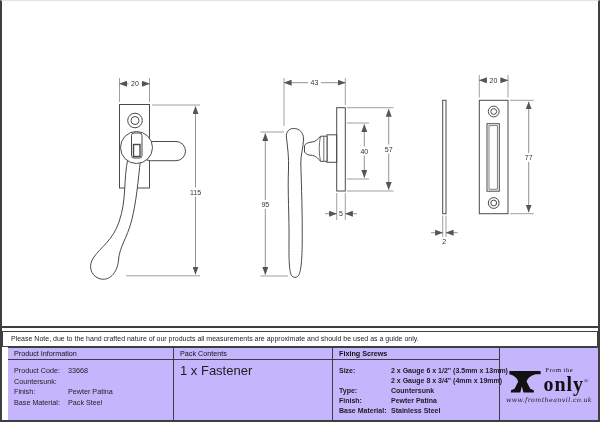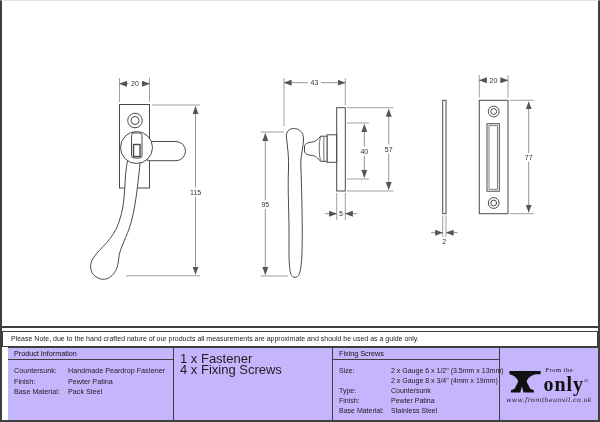--- a/index.html
+++ b/index.html
@@ -18,21 +18,21 @@
     font-size:7px; line-height:14px; padding-left:8px; color:#1d1d1d;
     white-space:nowrap;
   }
   .spec-table {
     position:absolute; left:0; right:0; top:346px; bottom:0;
     border-top:1px solid #3e3e3e; display:flex; background:#c4b5fd;margin-left:6px;
   }
   .col { height:100%; }
   .col-product { width:166px; border-right:1px solid #3e3e3e; }
   .col-pack    { width:159px; border-right:1px solid #3e3e3e; }
-  .col-screws  { width:167px; border-right:1px solid #3e3e3e; }
+  .col-screws  { width:167px; border-right:1px solid #3e3e3e;font-weight:bold; }
   .col-logo    { flex:1; display:flex; align-items:center; justify-content:center; }
   .col-header {
     height:12px; line-height:12px; border-bottom:1px solid #3e3e3e;
     font-size:7.2px; padding:0 6px; color:#111; white-space:nowrap;
   }
   .col-body { padding:6px 6px 0 6px; }
   .kv-row { display:flex; font-size:7.2px; line-height:10.6px; white-space:nowrap; }
   .kv-row .k { flex:0 0 54px; color:#1d1d1d; }
   .kv-row .v { color:#1d1d1d; }
   .col-screws .kv-row { line-height:9.9px; font-size:7px; }
@@ -183,38 +183,41 @@
   <div class="note-bar">
     <span>Please Note, due to the hand crafted nature of our products all measurements are approximate and should be used as a guide only.</span>
   </div>
 
   <div class="spec-table">
 
     <div class="col col-product">
       <div class="col-header">Product Information</div>
       <div class="col-body">
         <div class="kv-row">
+          <span class="k">Product Code:</span>
+          <span class="v">33668</span>
+        </div>
+        <div class="kv-row">
           <span class="k">Countersunk:</span>
-          <span class="v">Handmade Peardrop Fastener</span>
         </div>
         <div class="kv-row">
           <span class="k">Finish:</span>
           <span class="v">Pewter Patina</span>
         </div>
         <div class="kv-row">
           <span class="k">Base Material:</span>
           <span class="v">Pack Steel</span>
         </div>
       </div>
     </div>
 
     <div class="col col-pack">
+      <div class="col-header">Pack Contents</div>
       <div class="col-body">
         <div class="pack-item">1 x Fastener</div>
-        <div class="pack-item">4 x Fixing Screws</div>
       </div>
     </div>
 
     <div class="col col-screws">
       <div class="col-header">Fixing Screws</div>
       <div class="col-body">
         <div class="kv-row">
           <span class="k">Size:</span>
           <span class="v">2 x Gauge 6 x 1/2" (3.5mm x 13mm)</span>
         </div>

